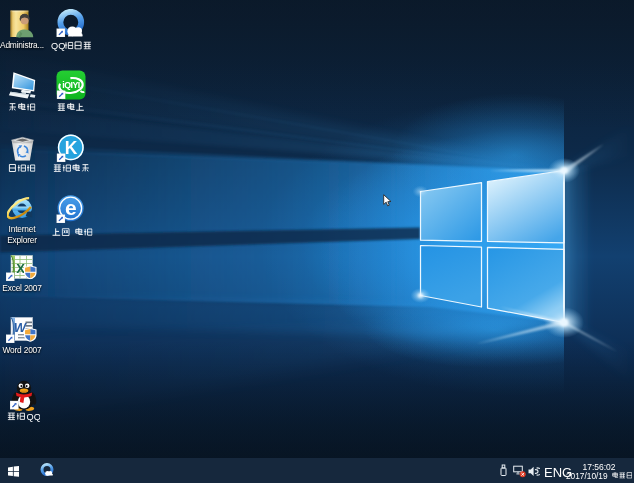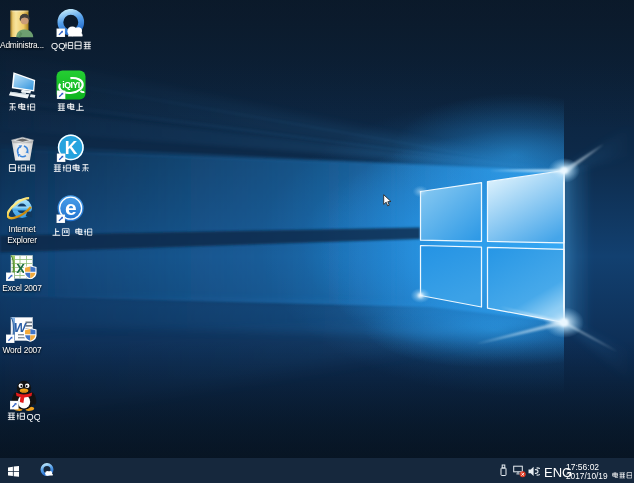--- a/index.html
+++ b/index.html
@@ -401,19 +401,19 @@
 <path d="M3.4,8.9 h3.2" stroke="#e8edf2" stroke-width="1"></path>
 <path d="M5,6.8 v1.3" stroke="#e8edf2" stroke-width="1"></path>
 <circle cx="9.7" cy="9.3" r="3" fill="#e03b24"></circle>
 <path d="M8.4,8 l2.6,2.6 M11,8 l-2.6,2.6" stroke="#fff" stroke-width="0.9"></path>
 </svg>
 <svg class="abs" style="left:528px;top:465.5px" width="12" height="11" viewBox="0 0 12 11">
 <polygon points="0.5,3.6 2.7,3.6 5.6,0.8 5.6,10 2.7,7.2 0.5,7.2" fill="#e8edf2"></polygon>
 <path d="M7.4,3.6 a2.6,1.9 0 0 1 0,3.8 M9,1.9 a4.6,3.5 0 0 1 0,7.2" stroke="#e8edf2" stroke-width="1.1" fill="none" stroke-linecap="round"></path>
 </svg>
 <div class="abs" style="left:544px;top:465px;width:20px;color:#fff;font-size:13px">ENG</div>
-<div class="abs" style="left:566px;top:462px;width:66px;color:#fff;font-size:8.5px;">17:56:02</div>
+<div class="abs" style="left:566px;top:462px;width:66px;color:#fff;font-size:8.5px;text-align:center">17:56:02</div>
 <svg class="abs" style="left:566px;top:471px" width="66" height="10" viewBox="0 0 66 10">
 <text x="0" y="7.6" font-size="8.3" fill="#fff" font-family="Liberation Sans">2017/10/19</text>
 <use href="#sB" x="45.6" y="0.9" width="6.9" height="6.9"></use>
     <use href="#sF" x="52.8" y="0.9" width="6.9" height="6.9"></use>
     <use href="#sA" x="60" y="0.9" width="6.9" height="6.9"></use>
 </svg>
 
 </body></html>

